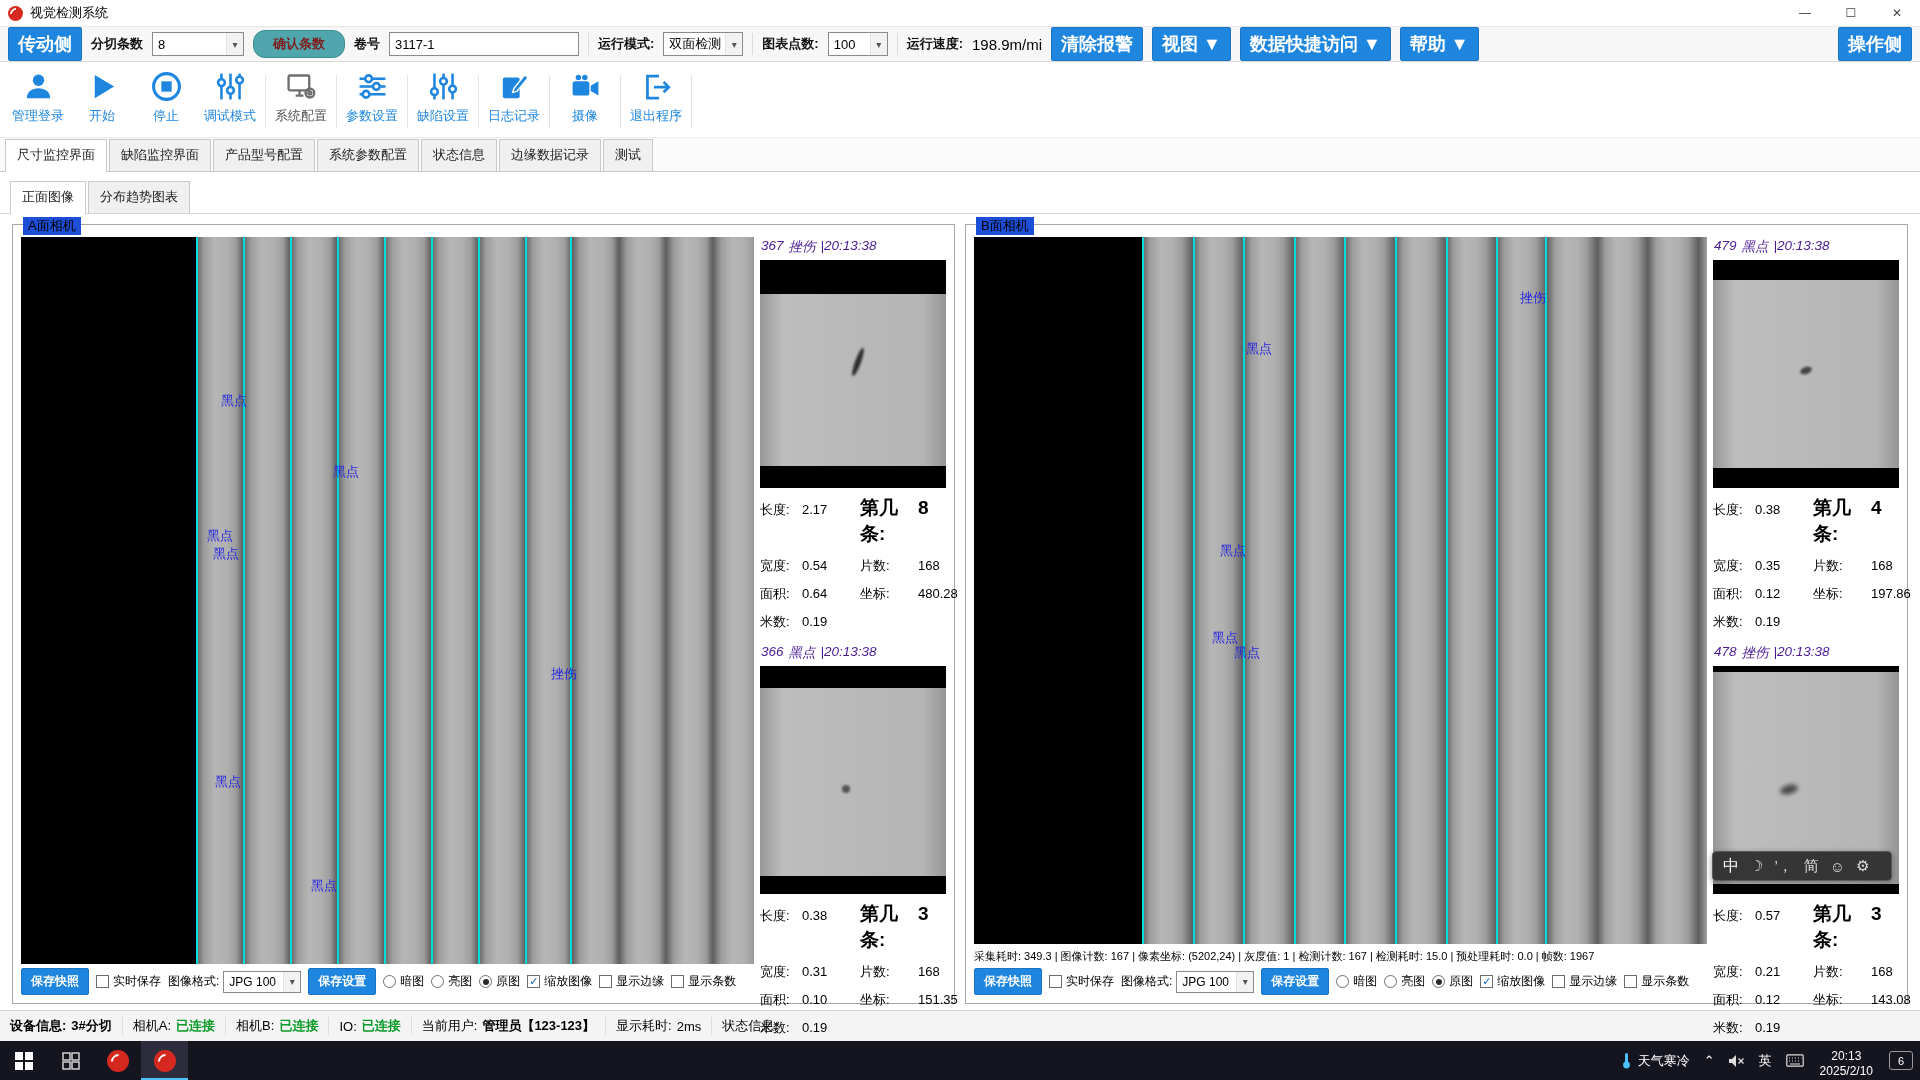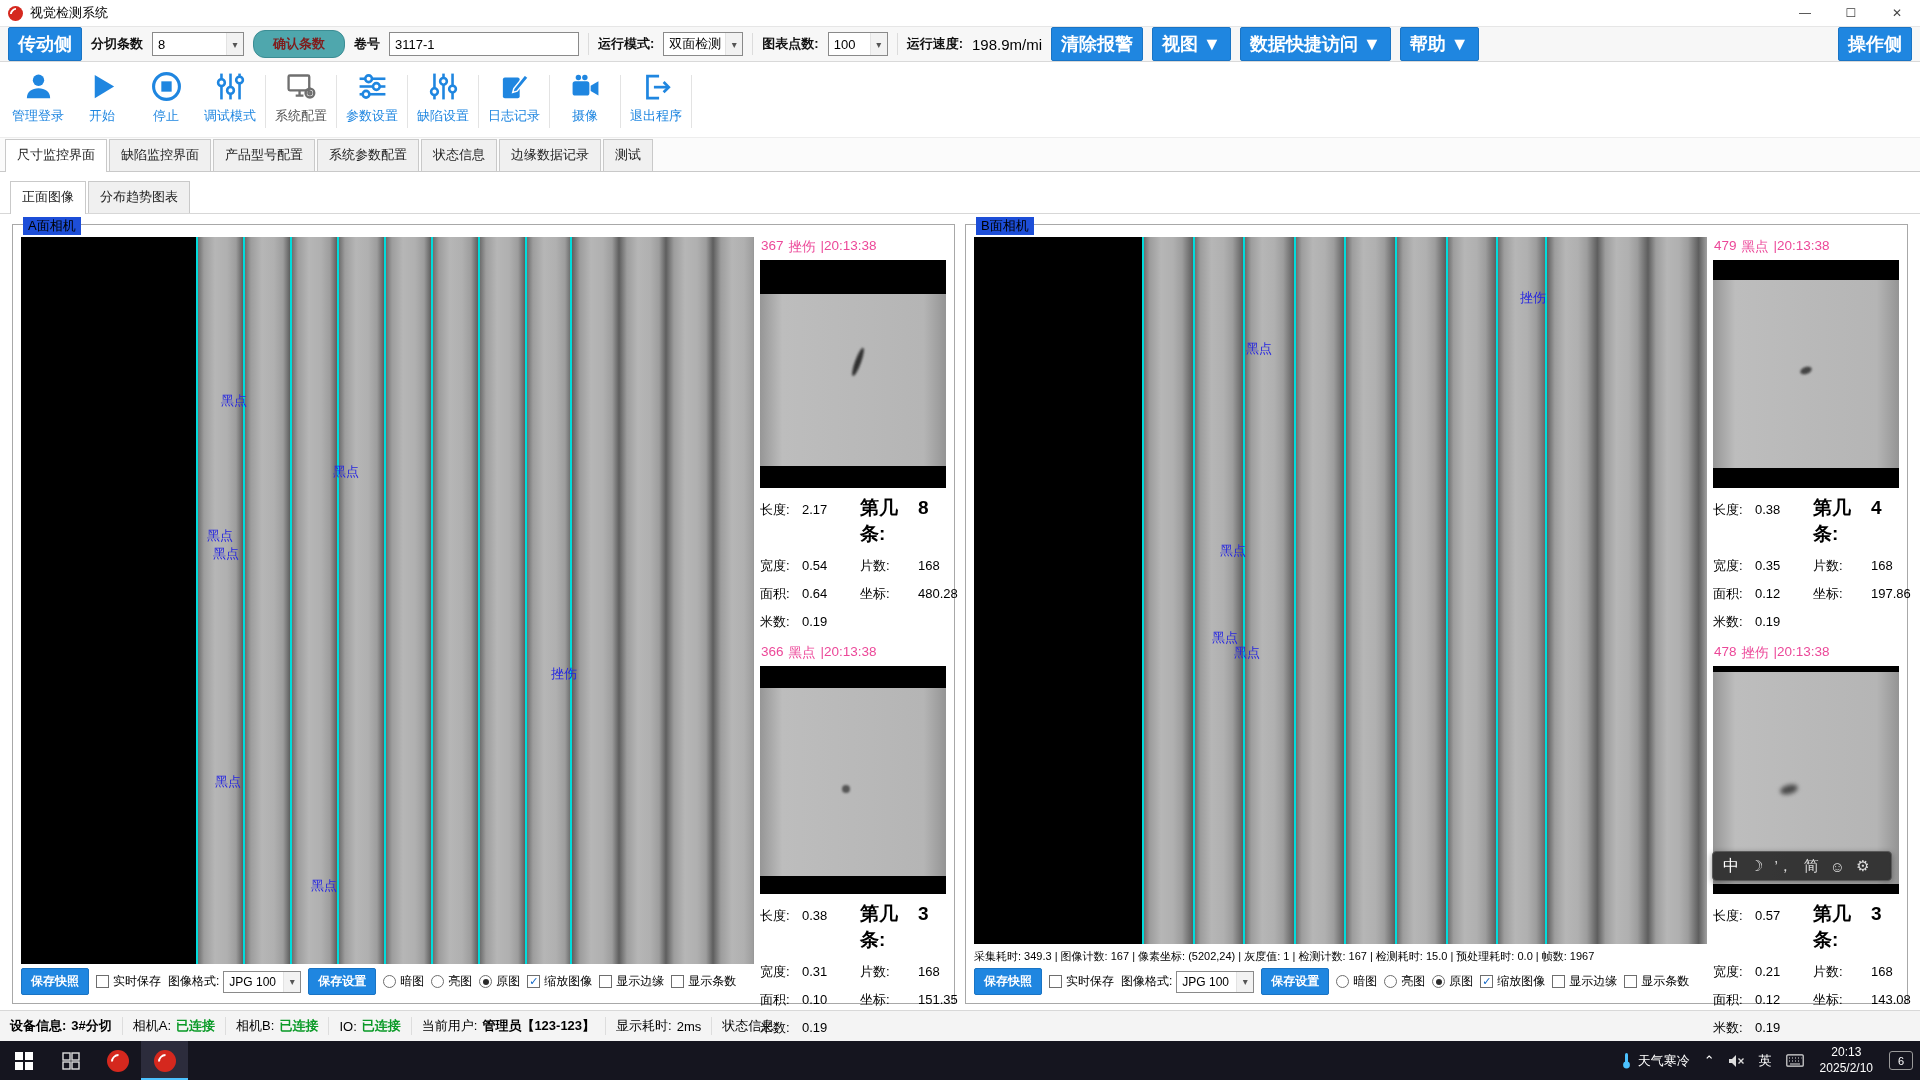--- a/index.html
+++ b/index.html
@@ -70,21 +70,21 @@
     font-size:12px; font-weight:bold; font-family:inherit; }
   .cb { width:13px; height:13px; border:1px solid #6e6e6e; background:#fff; display:inline-flex; align-items:center;
     justify-content:center; font-size:11px; color:#0b63c5; flex:none; }
   .cb.checked::after { content:"✓"; }
   .radio { width:13px; height:13px; border:1px solid #6e6e6e; border-radius:50%; background:#fff;
     display:inline-flex; align-items:center; justify-content:center; flex:none; }
   .radio.sel::after { content:""; width:6px; height:6px; border-radius:50%; background:#2b2b2b; }
   .ctl { display:inline-flex; align-items:center; gap:4px; }
 
   
-  .card-header { font-size:13.5px; color:#ec4899; display:flex; gap:5px; padding:1px 1px 4px; }
+  .card-header { font-size:13.5px; color:#4c1d95; display:flex; gap:5px; padding:1px 1px 4px;font-style:italic; }
   .card-image { height:228px; position:relative; overflow:hidden;
     background:
       linear-gradient(180deg,#000 0,#000 var(--bt),transparent var(--bt),transparent calc(100% - var(--bb)),#000 calc(100% - var(--bb)),#000 100%),
       linear-gradient(90deg,#969696,#bdbdbd 12%,#b5b5b5 88%,#949494); }
   .mark { position:absolute; border-radius:50%; filter:blur(1px); }
   .card-stats { padding-top:7px; display:grid; grid-template-columns:42px 58px 58px auto; row-gap:10px;
     font-size:13px; align-items:baseline; }
   .card-stats .big { font-weight:bold; font-size:19px; }
 
   
@@ -95,21 +95,21 @@
   .bold { font-weight:bold; }
 
   
   .taskbar { position:absolute; left:0; bottom:0; width:1920px; height:39px; background:#15151f;
     display:flex; align-items:center; color:#fff; z-index:40; }
   .tb-ic { width:47px; height:100%; display:flex; align-items:center; justify-content:center; }
   .tb-ic.active { background:#2c2c3c; box-shadow:inset 0 -2px 0 #4cc2ff; }
   .app-dot { width:22px; height:22px; border-radius:50%; background:#d5281e; position:relative; }
   .app-dot::after { content:""; position:absolute; left:4px; top:4px; width:11px; height:11px; border-radius:50%;
     border:2px solid transparent; border-top-color:#fff; transform:rotate(-45deg); }
-  .tb-right { margin-left:auto; display:flex; align-items:center; height:100%; }
+  .tb-right { margin-left:auto; display:flex; align-items:flex-end; height:100%; }
   .tb-item { padding:0 7px; font-size:13px; display:flex; align-items:center; gap:5px; height:100%; white-space:nowrap; }
   .tb-clock { text-align:center; font-size:12px; line-height:1.3; padding:0 9px; }
   .notif { min-width:24px; height:19px; border:1px solid #9a9a9a; border-radius:3px; display:flex; align-items:center;
     justify-content:center; font-size:11px; padding:0 4px; }
 
   
   .ime-bar { position:absolute; left:1712px; top:851px; width:180px; height:30px; background:rgba(48,48,48,.96);
     border:1px solid #5a5a5a; border-radius:4px; display:flex; align-items:center; padding:0 10px; gap:11px;
     color:#ddd; font-size:15px; z-index:50; box-shadow:0 2px 6px rgba(0,0,0,.4); }
   .ime-zh { font-size:16px; color:#fff; }

